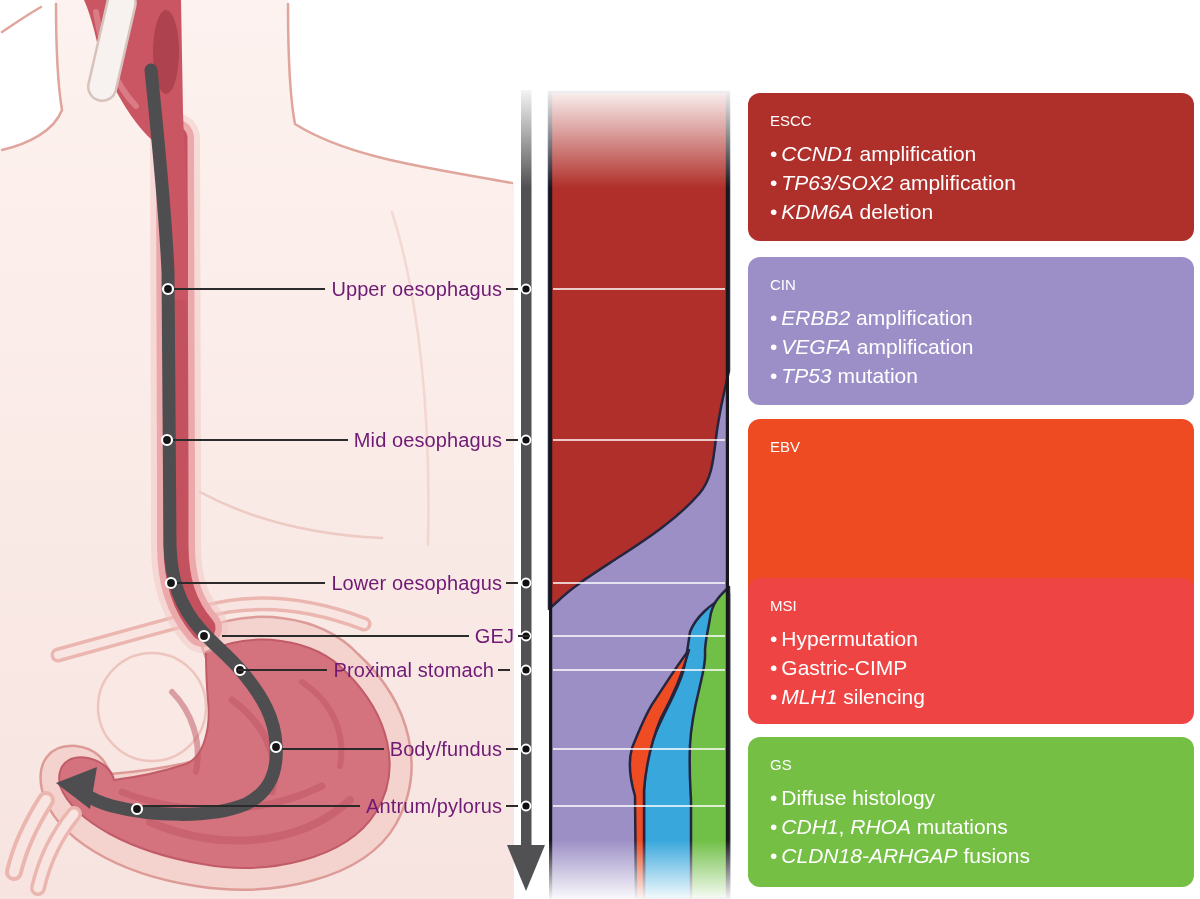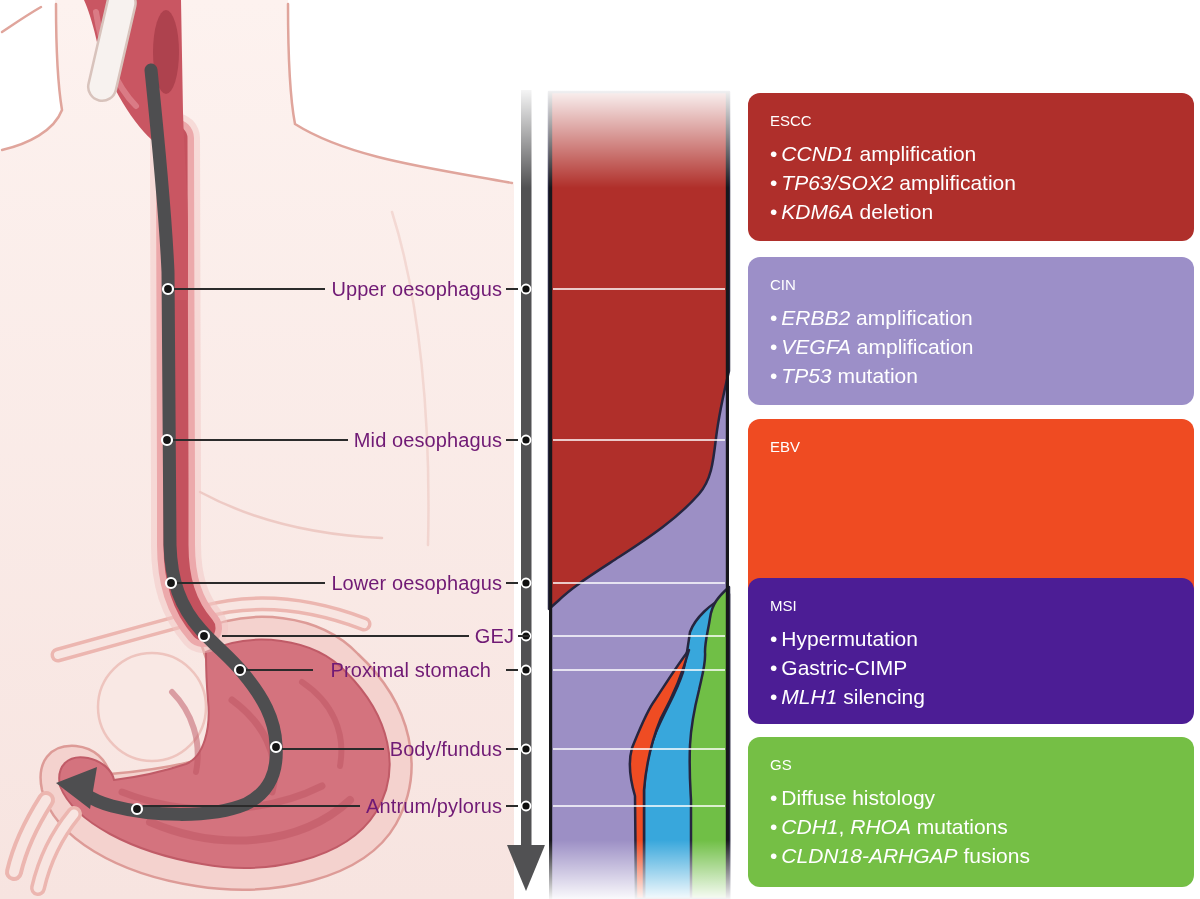--- a/index.html
+++ b/index.html
@@ -164,21 +164,21 @@
       <div class="lab-row" style="left: 177px; width: 341px; top: 570px;">
         <span class="lab-leader"></span>
         <span class="lab-text">Lower oesophagus</span>
         <span class="lab-dash"></span>
       </div>
       <div class="lab-row" style="left: 210px; width: 308px; top: 623px; margin-left: 12px;">
         <span class="lab-leader"></span>
         <span class="lab-text">GEJ</span>
         <span class="lab-dash"></span>
       </div>
-      <div class="lab-row" style="left: 246px; width: 272px; top: 657px; gap: 11px;">
+      <div class="lab-row" style="left: 238px; width: 272px; top: 657px;">
         <span class="lab-leader"></span>
         <span class="lab-text">Proximal stomach</span>
         <span class="lab-dash"></span>
       </div>
       <div class="lab-row" style="left: 282px; width: 236px; top: 736px;">
         <span class="lab-leader"></span>
         <span class="lab-text">Body/fundus</span>
         <span class="lab-dash"></span>
       </div>
       <div class="lab-row" style="left: 143px; width: 375px; top: 793px;">
@@ -200,21 +200,21 @@
   <div class="card-title">CIN</div>
   <div>
         <div class="bullet"><span class="b-dot">•</span><span class="it">ERBB2</span><span> amplification</span></div>
         <div class="bullet"><span class="b-dot">•</span><span class="it">VEGFA</span><span> amplification</span></div>
         <div class="bullet"><span class="b-dot">•</span><span class="it">TP53</span><span> mutation</span></div>
       </div>
 </div>
 <div class="card" style="top: 419px; height: 180px; background: rgb(239, 75, 34);">
   <div class="card-title">EBV</div>
 </div>
-<div class="card" style="top: 578px; height: 146px; background: #4c1d95;">
+<div class="card" style="top: 578px; height: 146px; background: #ef4444;">
   <div class="card-title">MSI</div>
   <div>
         <div class="bullet"><span class="b-dot">•</span><span>Hypermutation</span></div>
         <div class="bullet"><span class="b-dot">•</span><span>Gastric-CIMP</span></div>
         <div class="bullet"><span class="b-dot">•</span><span class="it">MLH1</span><span> silencing</span></div>
       </div>
 </div>
 <div class="card" style="top: 737px; height: 150px; background: rgb(117, 191, 69);">
   <div class="card-title">GS</div>
   <div>

